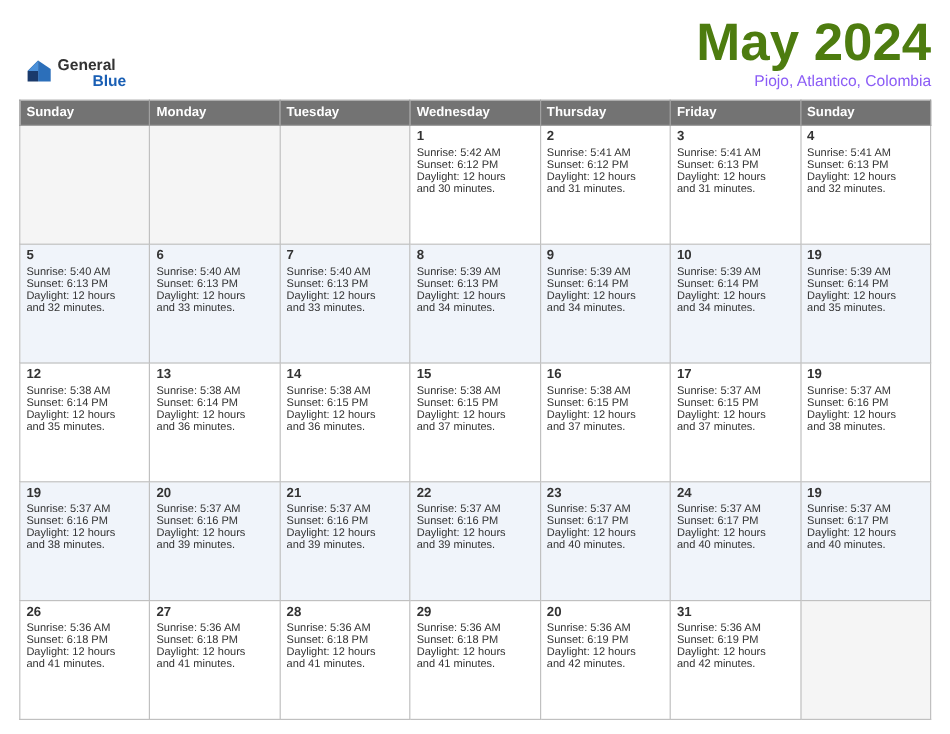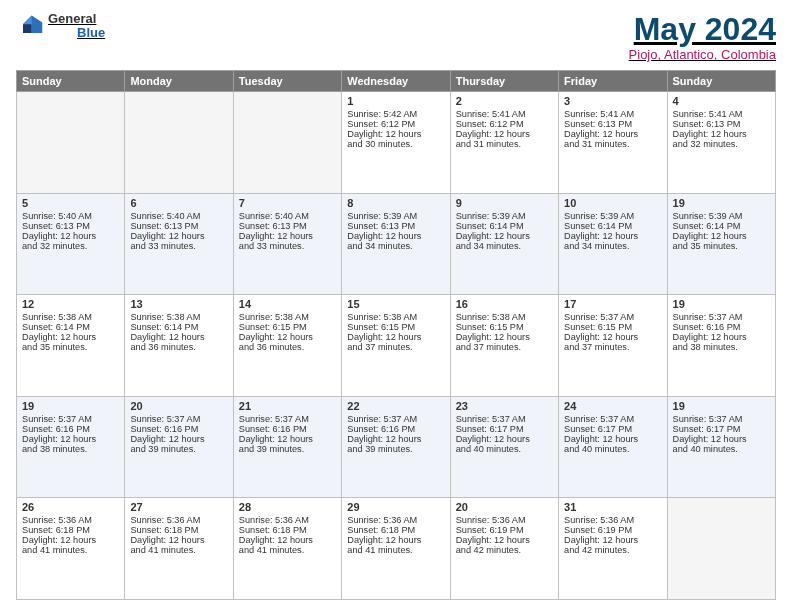--- a/index.html
+++ b/index.html
@@ -13,23 +13,22 @@
     .page {
       width: 792px;
       height: 612px;
       padding: 12px 16px;
       display: flex;
       flex-direction: column;
     }
     .header {
       display: flex;
       justify-content: space-between;
-      align-items: flex-start;
+      align-items: flex-end;
       margin-bottom: 8px;
-      text-decoration: underline;
     }
     .logo {
       display: flex;
       align-items: center;
       gap: 4px;
     }
     .logo-text {
       display: flex;
       flex-direction: column;
       font-size: 13px;
@@ -39,28 +38,28 @@
     .logo-general { color: #333; }
     .logo-blue { color: #1a5fb4; padding-left: 29px; }
     .logo-icon {
       width: 28px;
       height: 28px;
     }
     .title-block {
       text-align: right;
     }
     .month-title {
-      font-size: 32px;
+      font-size: 44px;
       font-weight: bold;
-      color: #0c4a6e;
+      color: #4d7c0f;
       line-height: 1.1;
     }
     .subtitle {
       font-size: 13px;
-      color: #be185d;
+      color: #8b5cf6;
     }
     .calendar {
       width: 100%;
       border-collapse: collapse;
       flex: 1;
       table-layout: fixed;
     }
     .calendar th {
       background-color: #737373;
       color: #fff;

